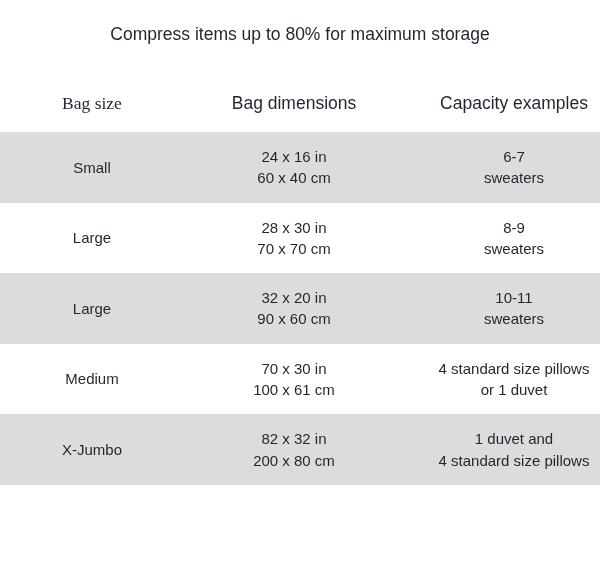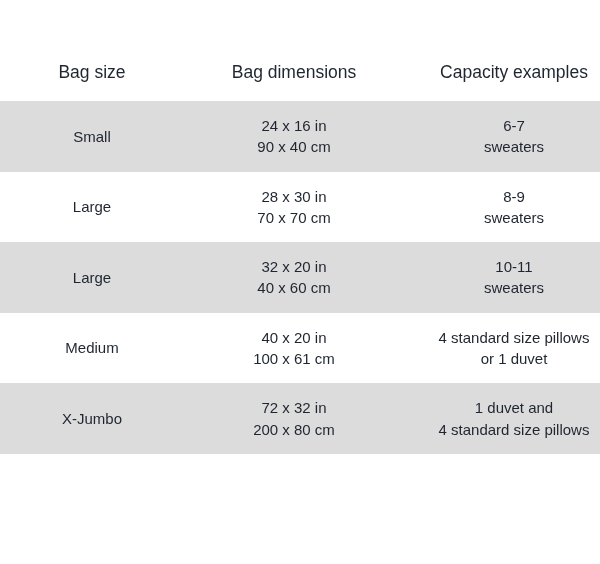--- a/index.html
+++ b/index.html
@@ -62,57 +62,59 @@
     vertical-align: middle;
   }
   .row-shaded td {
     background: #dcdcdc;
   }
   .row-plain td {
     background: #ffffff;
   }
   .col-size {
     width: 176px;
+    font-family: Liberation Serif, serif;
   }
   .col-dim {
     width: 212px;
   }
   .col-cap {
     width: 212px;
   }
   .cell-lines span {
     display: block;
   }
   .cell-size {
     font-size: 15px;
   }
 </style>
 </head>
 <body>
 
 <div class="page">
 
   <div class="header">
+    <p class="subtitle">Compress items up to 80% for maximum storage</p>
   </div>
 
   <table class="table">
     <thead>
       <tr>
         <th class="col-size">Bag size</th>
         <th class="col-dim">Bag dimensions</th>
         <th class="col-cap">Capacity examples</th>
       </tr>
     </thead>
     <tbody>
 
       <tr class="row-shaded">
         <td class="cell-size">Small</td>
         <td class="cell-lines">
           <span>24 x 16 in</span>
-          <span>90 x 40 cm</span>
+          <span>60 x 40 cm</span>
         </td>
         <td class="cell-lines">
           <span>6-7</span>
           <span>sweaters</span>
         </td>
       </tr>
 
       <tr class="row-plain">
         <td class="cell-size">Large</td>
         <td class="cell-lines">
@@ -122,44 +124,44 @@
         <td class="cell-lines">
           <span>8-9</span>
           <span>sweaters</span>
         </td>
       </tr>
 
       <tr class="row-shaded">
         <td class="cell-size">Large</td>
         <td class="cell-lines">
           <span>32 x 20 in</span>
-          <span>40 x 60 cm</span>
+          <span>90 x 60 cm</span>
         </td>
         <td class="cell-lines">
           <span>10-11</span>
           <span>sweaters</span>
         </td>
       </tr>
 
       <tr class="row-plain">
         <td class="cell-size">Medium</td>
         <td class="cell-lines">
-          <span>40 x 20 in</span>
+          <span>70 x 30 in</span>
           <span>100 x 61 cm</span>
         </td>
         <td class="cell-lines">
           <span>4 standard size pillows</span>
           <span>or 1 duvet</span>
         </td>
       </tr>
 
       <tr class="row-shaded">
         <td class="cell-size">X-Jumbo</td>
         <td class="cell-lines">
-          <span>72 x 32 in</span>
+          <span>82 x 32 in</span>
           <span>200 x 80 cm</span>
         </td>
         <td class="cell-lines">
           <span>1 duvet and</span>
           <span>4 standard size pillows</span>
         </td>
       </tr>
 
     </tbody>
   </table>

